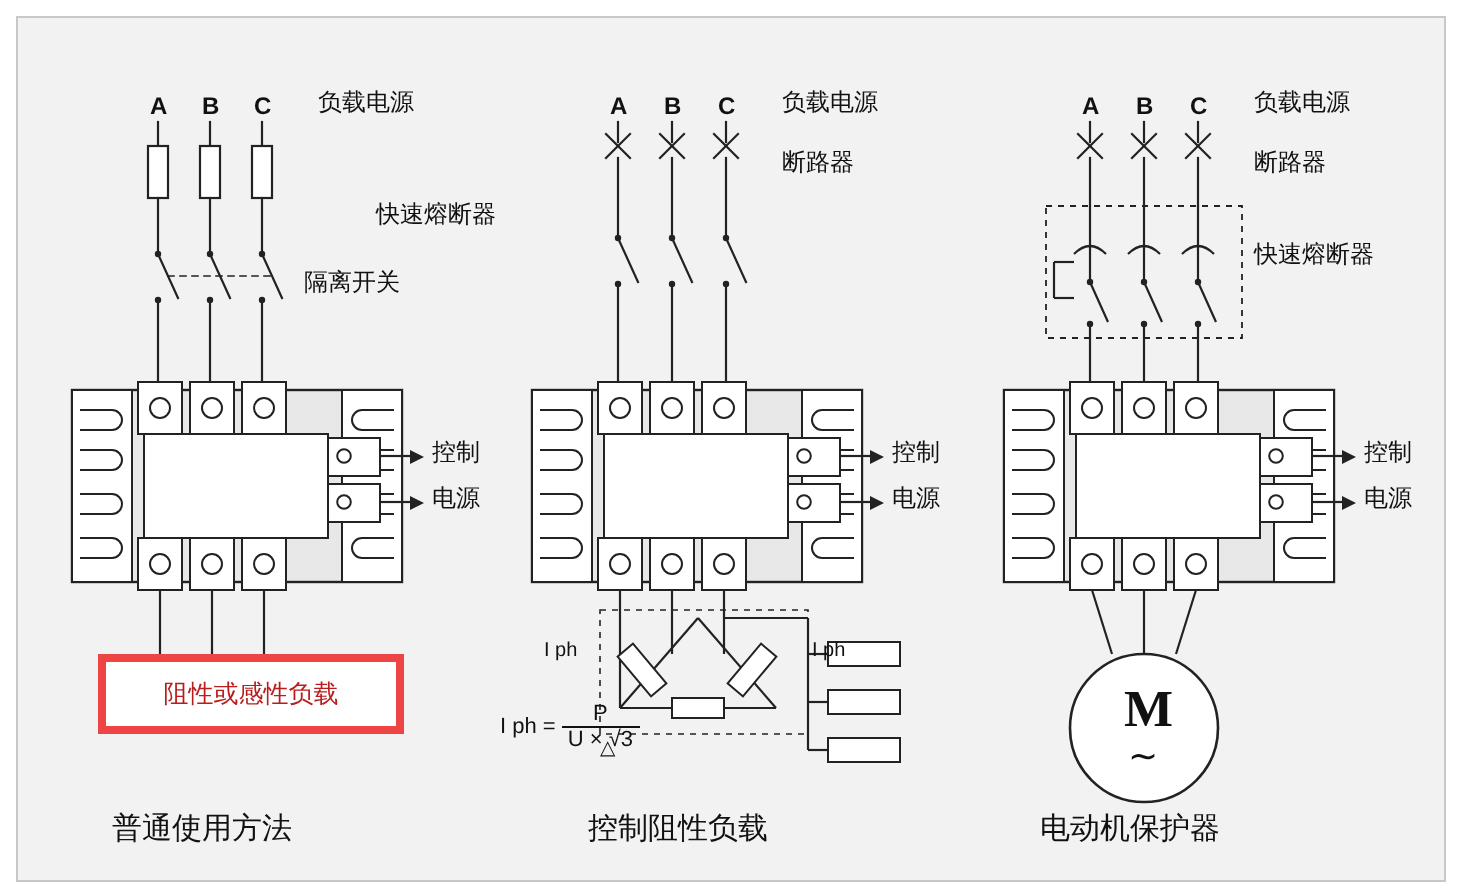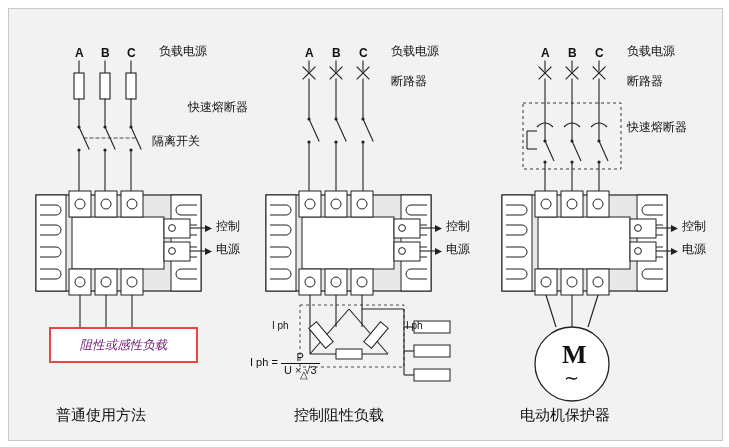--- a/index.html
+++ b/index.html
@@ -6,22 +6,22 @@
   body{font-family:"Liberation Sans", sans-serif;}
   #root{position:relative;width:729px;height:447px;overflow:hidden;background:#ffffff;}
   #frame{position:absolute;left:8px;top:8px;width:713px;height:431px;background:#f2f2f2;border:1px solid #c8c8c8;}
   .panel{position:absolute;top:0;height:100%;}
   .lbl{position:absolute;font-size:12px;color:#111;white-space:nowrap;line-height:1.15;}
   .lbl.b{font-weight:bold;}
   .lbl.sm{font-size:10px;}
   .lbl.cap{font-size:15px;}
   .svgwrap{position:absolute;left:0;top:0;}
   svg{display:block;}
-  .box-label{position:absolute;border:2px solid #ef4444;background:#ffffff;font-size:12.5px;color:#701a75;
-             display:flex;align-items:center;justify-content:center;white-space:nowrap;font-style:italic;}
+  .box-label{position:absolute;border:4px solid #ef4444;background:#ffffff;font-size:12.5px;color:#b91c1c;
+             display:flex;align-items:center;justify-content:center;white-space:nowrap;}
   .formula{position:absolute;font-size:11px;color:#111;white-space:nowrap;}
   .frac{display:inline-block;vertical-align:middle;text-align:center;}
   .frac .num{display:block;border-bottom:1px solid #111;padding:0 3px;}
   .frac .den{display:block;padding:0 3px;}
   .motor-M{position:absolute;font-size:26px;font-weight:bold;color:#111;font-family:"Liberation Serif", serif;}
   .motor-sin{position:absolute;font-size:18px;color:#111;}
 </style>
 </head>
 <body>
 

